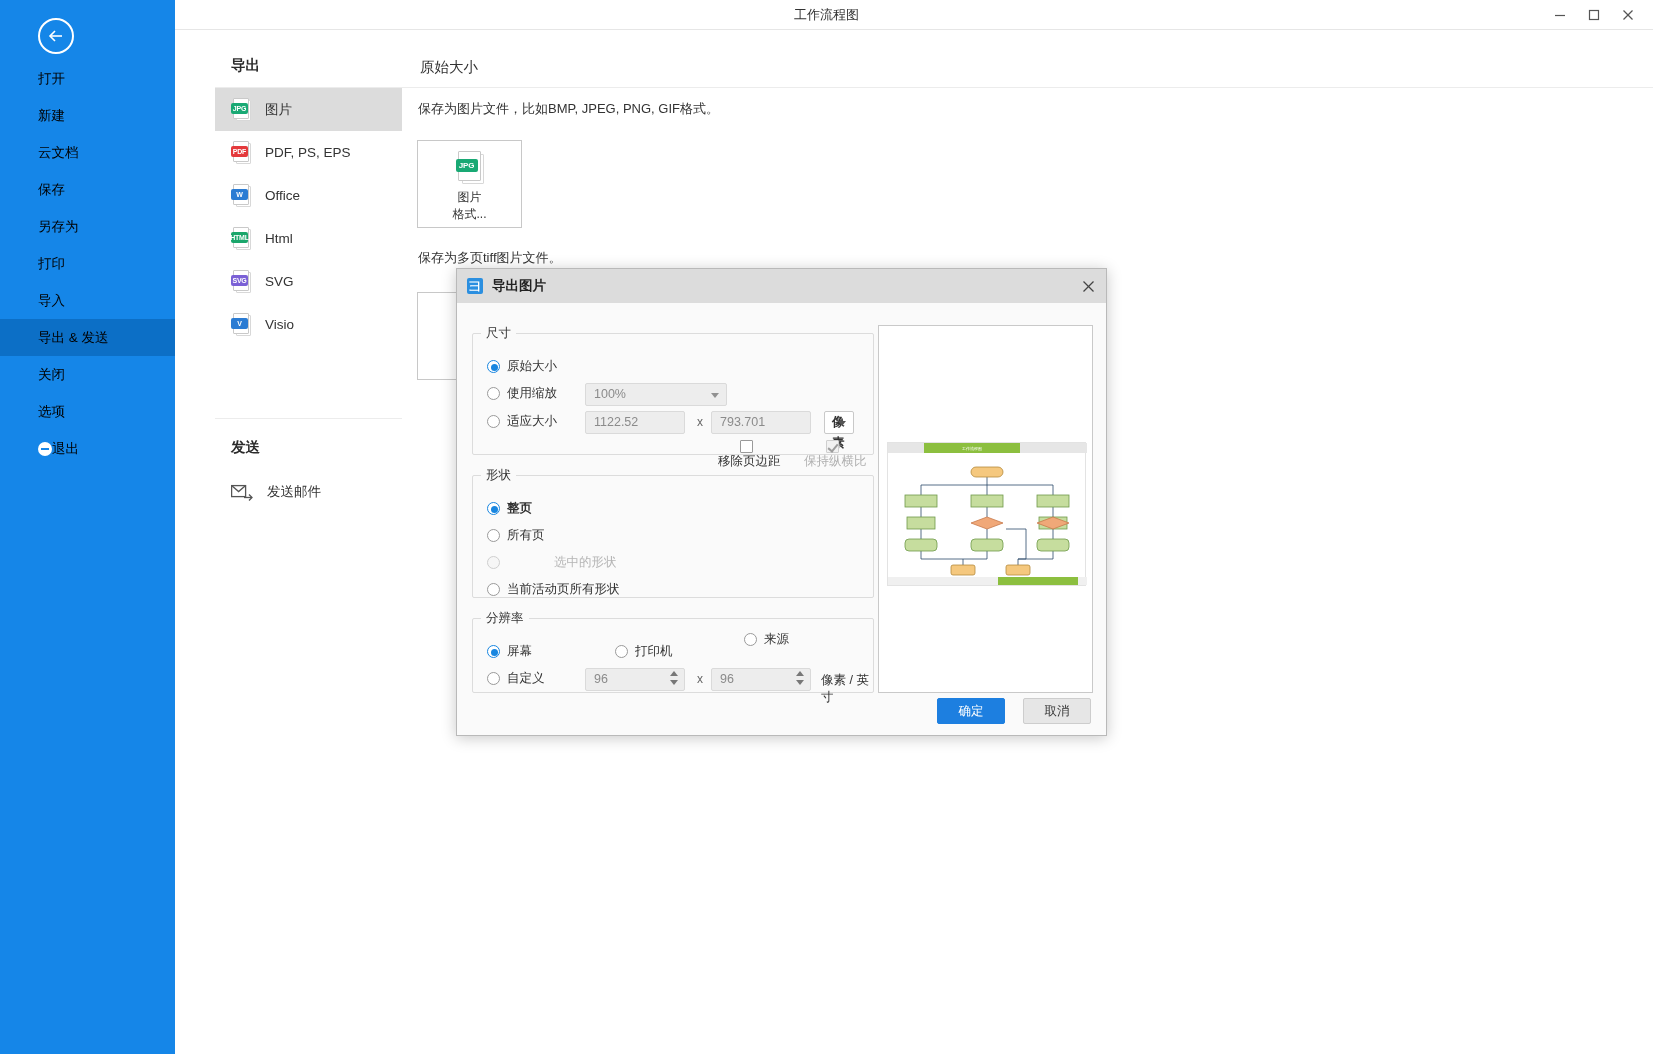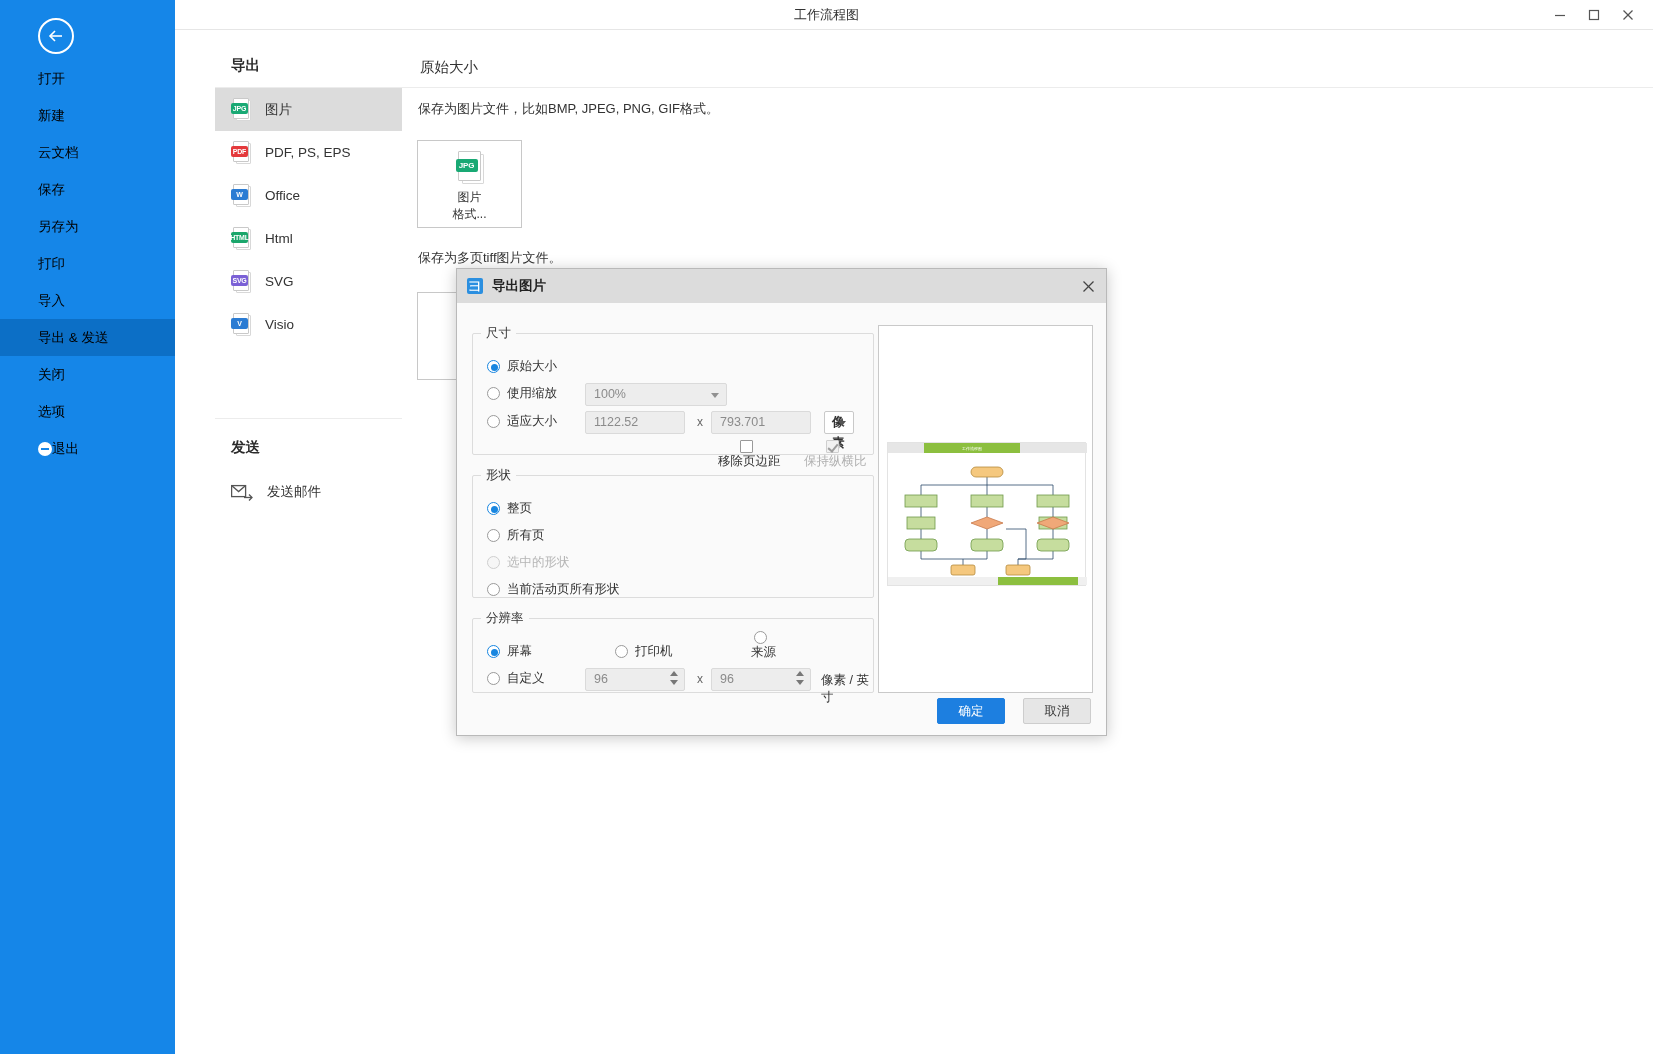--- a/index.html
+++ b/index.html
@@ -455,29 +455,29 @@
       </div>
       <div class="chk-row" style="left:325px; top:98px;">
         <span class="chk on dis"></span>
         <span class="chk-label dis">保持纵横比</span>
       </div>
     </fieldset>
 
     <fieldset class="grp" id="grp-shape">
       <legend>形状</legend>
       <div id="shape-options">
-          <div class="radio-row" style="left: 14px; top: 16px;">
+          <div class="radio-row" style="left: 14px; top: 16px; font-weight: bold;">
             <span class="rdo on"></span>
             <span class="rlabel">整页</span>
           </div>
           <div class="radio-row" style="left: 14px; top: 43px;">
             <span class="rdo"></span>
             <span class="rlabel">所有页</span>
           </div>
-          <div class="radio-row" style="left: 14px; top: 70px;">
+          <div class="radio-row" style="left: 14px; top: 70px; gap: 47px;">
             <span class="rdo dis"></span>
             <span class="rlabel dis">选中的形状</span>
           </div>
           <div class="radio-row" style="left: 14px; top: 97px;">
             <span class="rdo"></span>
             <span class="rlabel">当前活动页所有形状</span>
           </div>
         </div>
     </fieldset>
 
@@ -485,21 +485,21 @@
       <legend>分辨率</legend>
       <div id="res-options">
           <div class="radio-row" style="left: 14px; top: 16px;">
             <span class="rdo on"></span>
             <span class="rlabel">屏幕</span>
           </div>
           <div class="radio-row" style="left: 142px; top: 16px;">
             <span class="rdo"></span>
             <span class="rlabel">打印机</span>
           </div>
-          <div class="radio-row" style="left: 271px; top: 4px; flex-direction: column;">
+          <div class="radio-row" style="left: 271px; top: 4px;">
             <span class="rdo"></span>
             <span class="rlabel">来源</span>
           </div>
         </div>
 
       <div class="radio-row" style="left:14px; top:43px;">
         <span class="rdo"></span>
         <span class="rlabel">自定义</span>
       </div>
       <div class="spin" style="left:112px; top:41px;">

